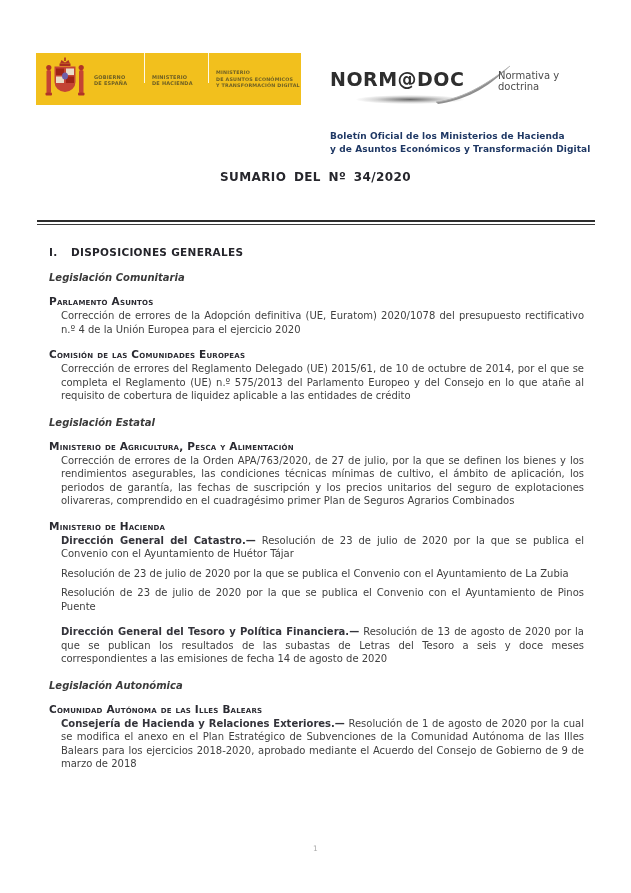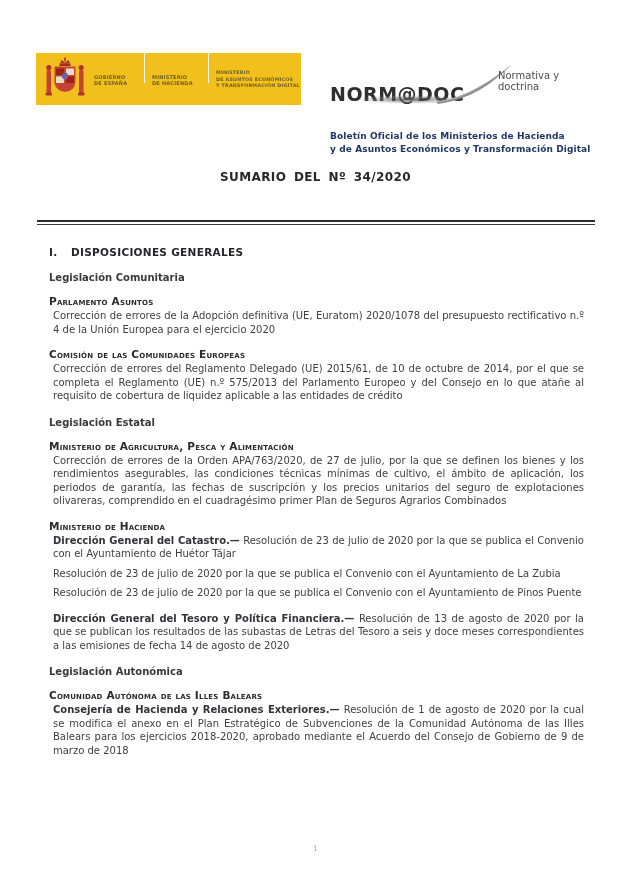--- a/index.html
+++ b/index.html
@@ -17,21 +17,21 @@
     font-size:5px;font-weight:bold;line-height:6.5px;color:#6f6024;
     letter-spacing:.2px;padding-top:2px;}
   .banner-col.gov{width:50px;}
   .banner-col.mh{width:56px;padding-left:7px;}
   .banner-col.mae{flex:1;padding-left:7px;font-size:4.8px;}
   .banner-divider{width:1px;background:rgba(255,255,255,.9);height:30px;margin-top:0;}
   
   .logo-block{position:absolute;left:330px;top:60px;width:268px;height:100px;}
   .nd-row{position:relative;height:48px;}
   .nd-logo{
-    position:absolute;left:0;top:23px;font-size:19px;font-weight:800;color:#2e2e2e;
+    position:absolute;left:0;top:8px;font-size:19px;font-weight:800;color:#2e2e2e;
     letter-spacing:.5px;font-family:"DejaVu Sans","Liberation Sans",sans-serif;
   }
   .nd-shadow{
     position:absolute;left:26px;top:35px;width:108px;height:9px;border-radius:50%;
     background:radial-gradient(ellipse at center,rgba(70,70,70,.8) 0%,rgba(140,140,140,.35) 45%,rgba(255,255,255,0) 72%);
   }
   .nd-swoosh{position:absolute;left:104px;top:2px;}
   .nd-tagline{position:absolute;left:168px;top:10px;font-size:10px;color:#4c4c4c;}
   .nd-sub{position:absolute;left:0;top:70px;font-size:9px;font-weight:bold;
     color:#1f3864;line-height:13px;letter-spacing:.1px;}
@@ -41,27 +41,27 @@
     font-size:12px;font-weight:bold;color:#26262c;letter-spacing:.4px;word-spacing:3px;
   }
   .title-rule{
     position:absolute;left:37px;right:36px;top:220px;height:2px;
     border-top:2px solid #2d2d2d;border-bottom:1px solid #3a3a3a;
   }
   
   .content{position:absolute;left:49px;right:47px;top:246px;color:#3f3f3f;}
   .sec-heading{font-size:10.5px;font-weight:bold;color:#25252b;letter-spacing:.3px;margin:0 0 0 0;}
   .sec-num{display:inline-block;width:22px;}
-  .subheading{font-size:10px;font-weight:bold;color:#3a3a3a;margin:14px 0 10px 0;}
+  .subheading{font-size:10px;font-weight:bold;font-style:italic;color:#3a3a3a;margin:14px 0 10px 0;}
   .org{margin-top:12px;}
   .org-name{
     font-size:10.5px;font-weight:bold;color:#2a2a31;letter-spacing:.2px;
     font-variant:small-caps;margin:0 0 2px 0;
   }
-  .entry{font-size:10px;line-height:13.5px;margin:0 0 6px 4px;text-align:justify;}
+  .entry{font-size:10px;line-height:13.5px;margin:0 0 6px 12px;text-align:justify;}
   .entry b{color:#33333a;}
   
   .page-num{position:absolute;left:0;bottom:40px;width:100%;text-align:center;
     font-size:7.5px;color:#a9a9a9;}
 </style>
 </head>
 <body>
 
 <div class="page">
 

